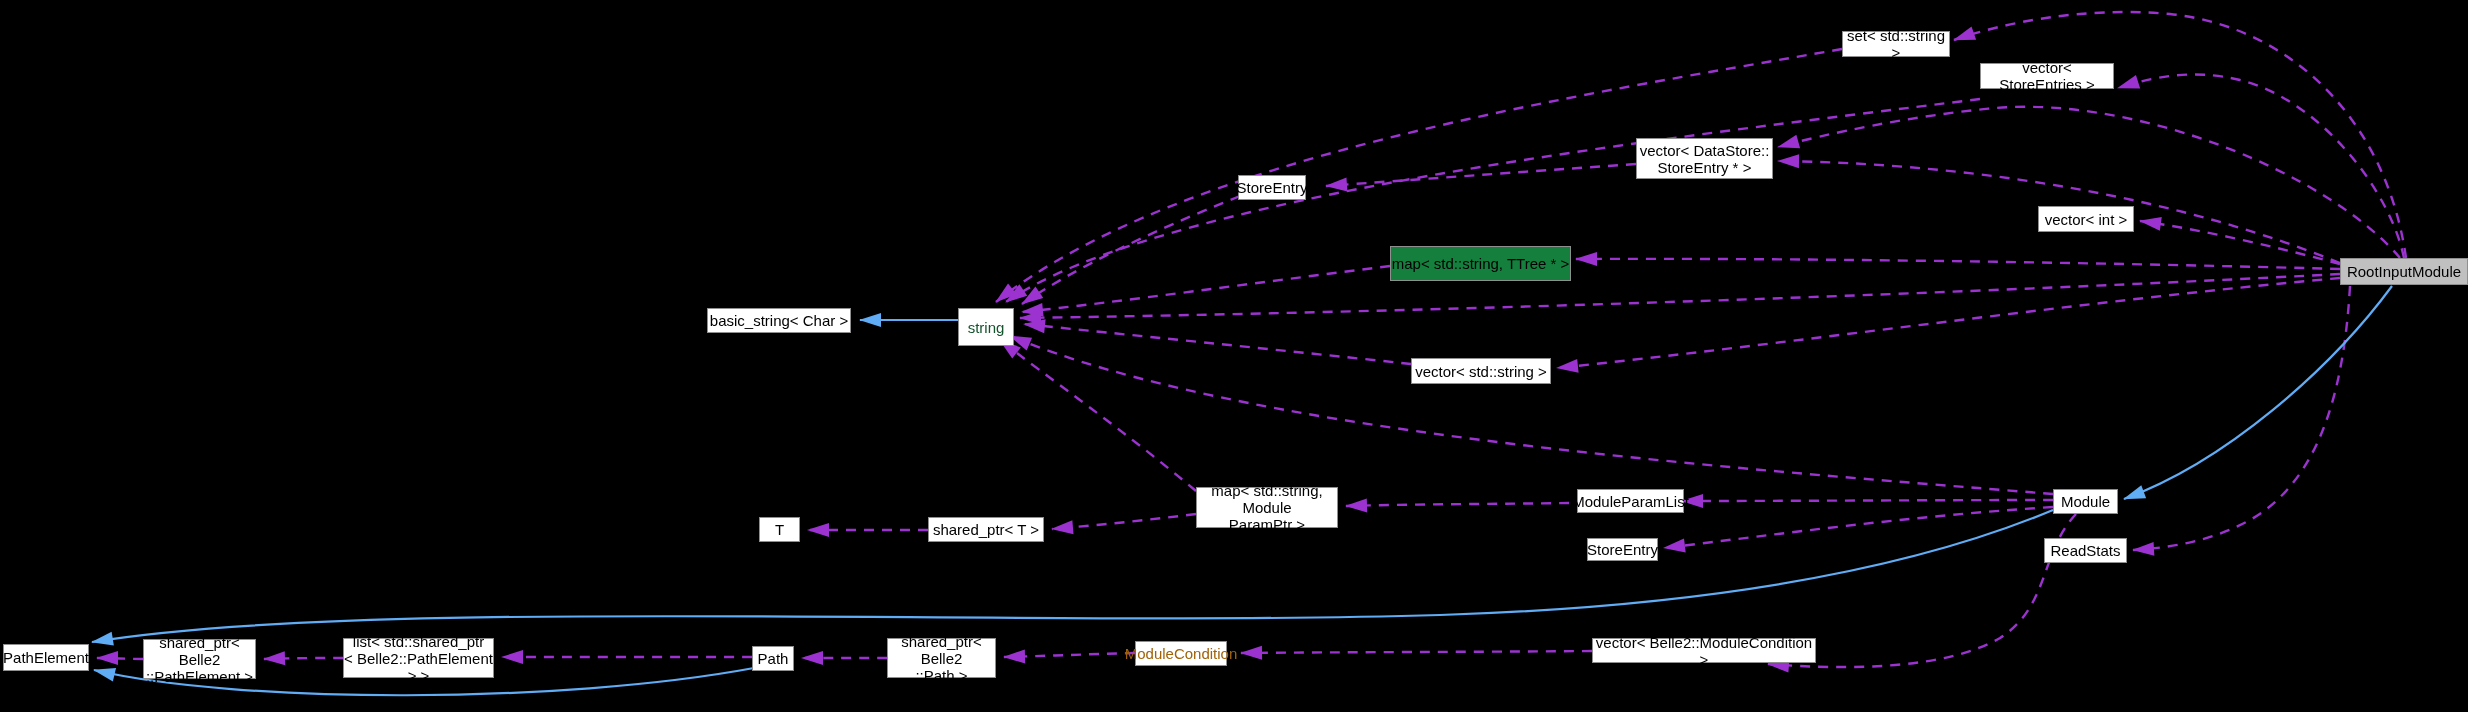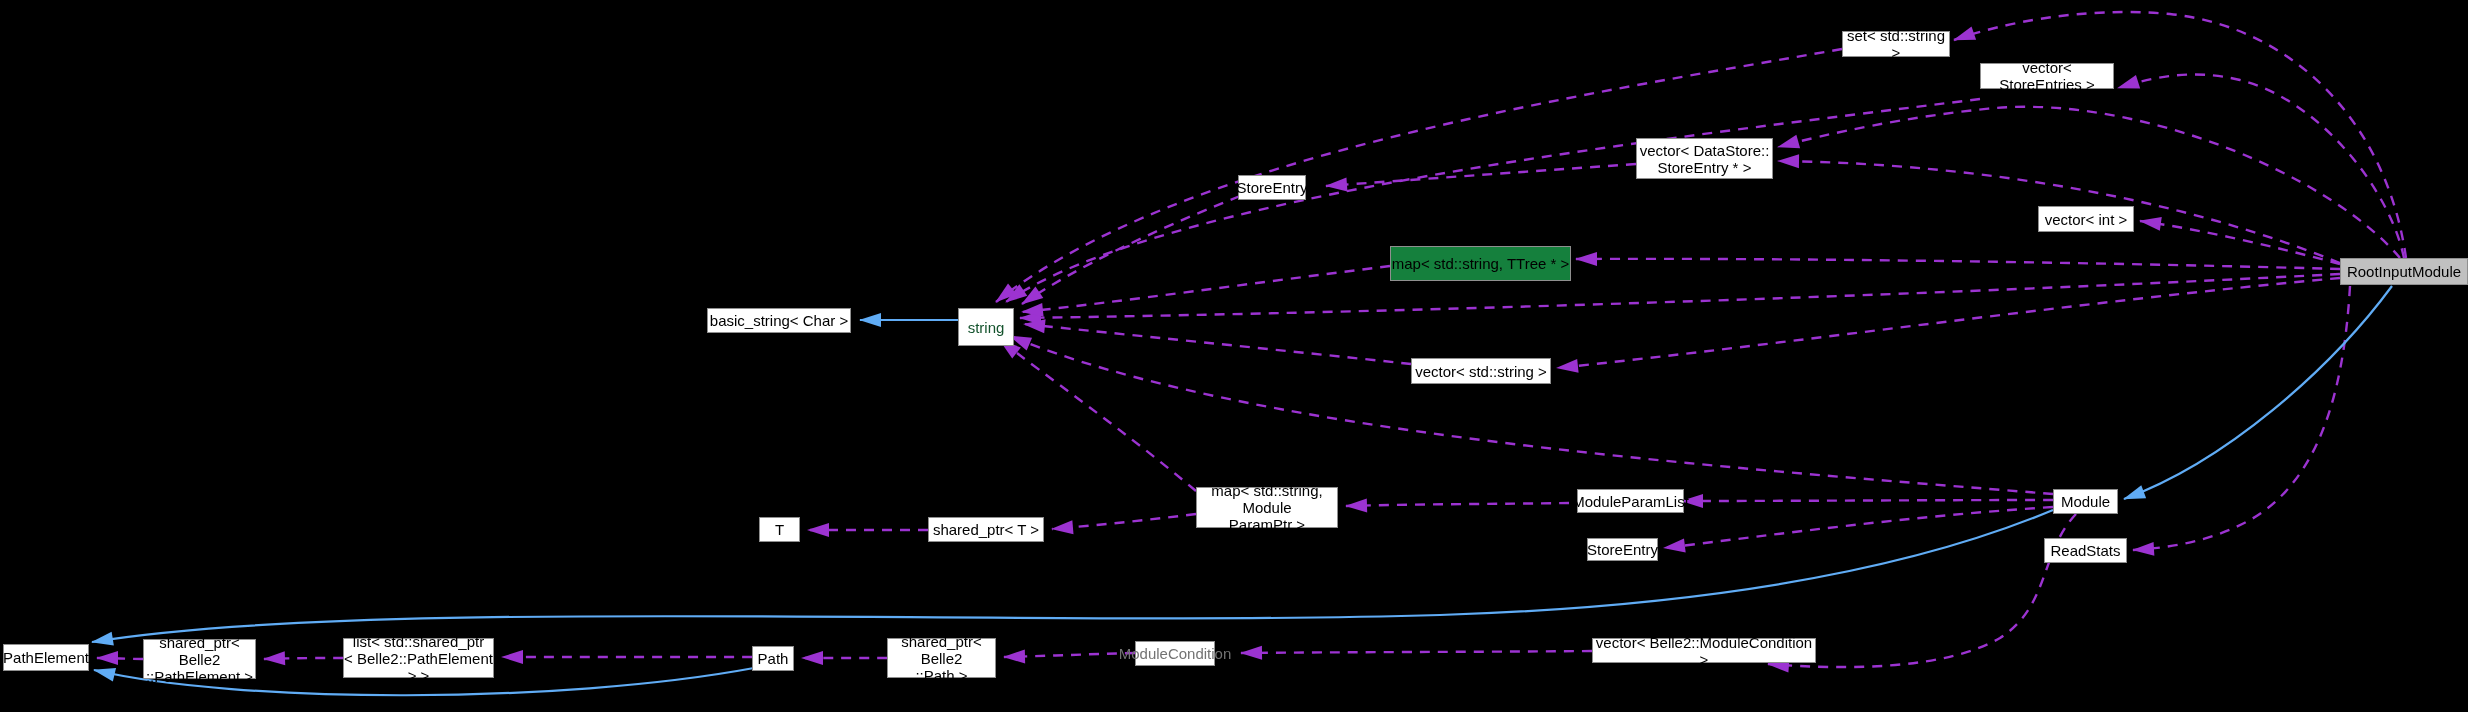--- a/index.html
+++ b/index.html
@@ -85,15 +85,15 @@
     <div class="node" style="left: 1587px; top: 538px; width: 71px; height: 23px; background: rgb(255, 255, 255); border: 1.5px solid rgb(143, 143, 143); color: rgb(0, 0, 0);"><span>StoreEntry</span></div>
     <div class="node" style="left: 2044px; top: 538px; width: 83px; height: 25px; background: rgb(255, 255, 255); border: 1.5px solid rgb(143, 143, 143); color: rgb(0, 0, 0); text-align: center;"><span>ReadStats</span></div>
     <div class="node" style="left: 3px; top: 644px; width: 86px; height: 27px; background: rgb(255, 255, 255); border: 1.5px solid rgb(143, 143, 143); color: rgb(0, 0, 0);"><span>PathElement</span></div>
     <div class="node" style="left: 143px; top: 639px; width: 113px; height: 40px; background: rgb(255, 255, 255); border: 1.5px solid rgb(143, 143, 143); color: rgb(0, 0, 0);"><span>shared_ptr&lt; Belle2
 ::PathElement &gt;</span></div>
     <div class="node" style="left: 343px; top: 638px; width: 151px; height: 40px; background: rgb(255, 255, 255); border: 1.5px solid rgb(143, 143, 143); color: rgb(0, 0, 0);"><span>list&lt; std::shared_ptr
 &lt; Belle2::PathElement &gt; &gt;</span></div>
     <div class="node" style="left: 752px; top: 646px; width: 42px; height: 25px; background: rgb(255, 255, 255); border: 1.5px solid rgb(143, 143, 143); color: rgb(0, 0, 0);"><span>Path</span></div>
     <div class="node" style="left: 887px; top: 638px; width: 109px; height: 40px; background: rgb(255, 255, 255); border: 1.5px solid rgb(143, 143, 143); color: rgb(0, 0, 0);"><span>shared_ptr&lt; Belle2
 ::Path &gt;</span></div>
-    <div class="node" style="left: 1135px; top: 641px; width: 80px; height: 25px; background: rgb(255, 255, 255); border: 1.5px solid rgb(143, 143, 143); color: #737373;"><span>ModuleCondition</span></div>
+    <div class="node" style="left: 1135px; top: 641px; width: 92px; height: 25px; background: rgb(255, 255, 255); border: 1.5px solid rgb(143, 143, 143); color: #a16207;"><span>ModuleCondition</span></div>
     <div class="node" style="left: 1592px; top: 638px; width: 224px; height: 25px; background: rgb(255, 255, 255); border: 1.5px solid rgb(143, 143, 143); color: rgb(0, 0, 0);"><span>vector&lt; Belle2::ModuleCondition &gt;</span></div>
   </div>
 
 </body></html>

